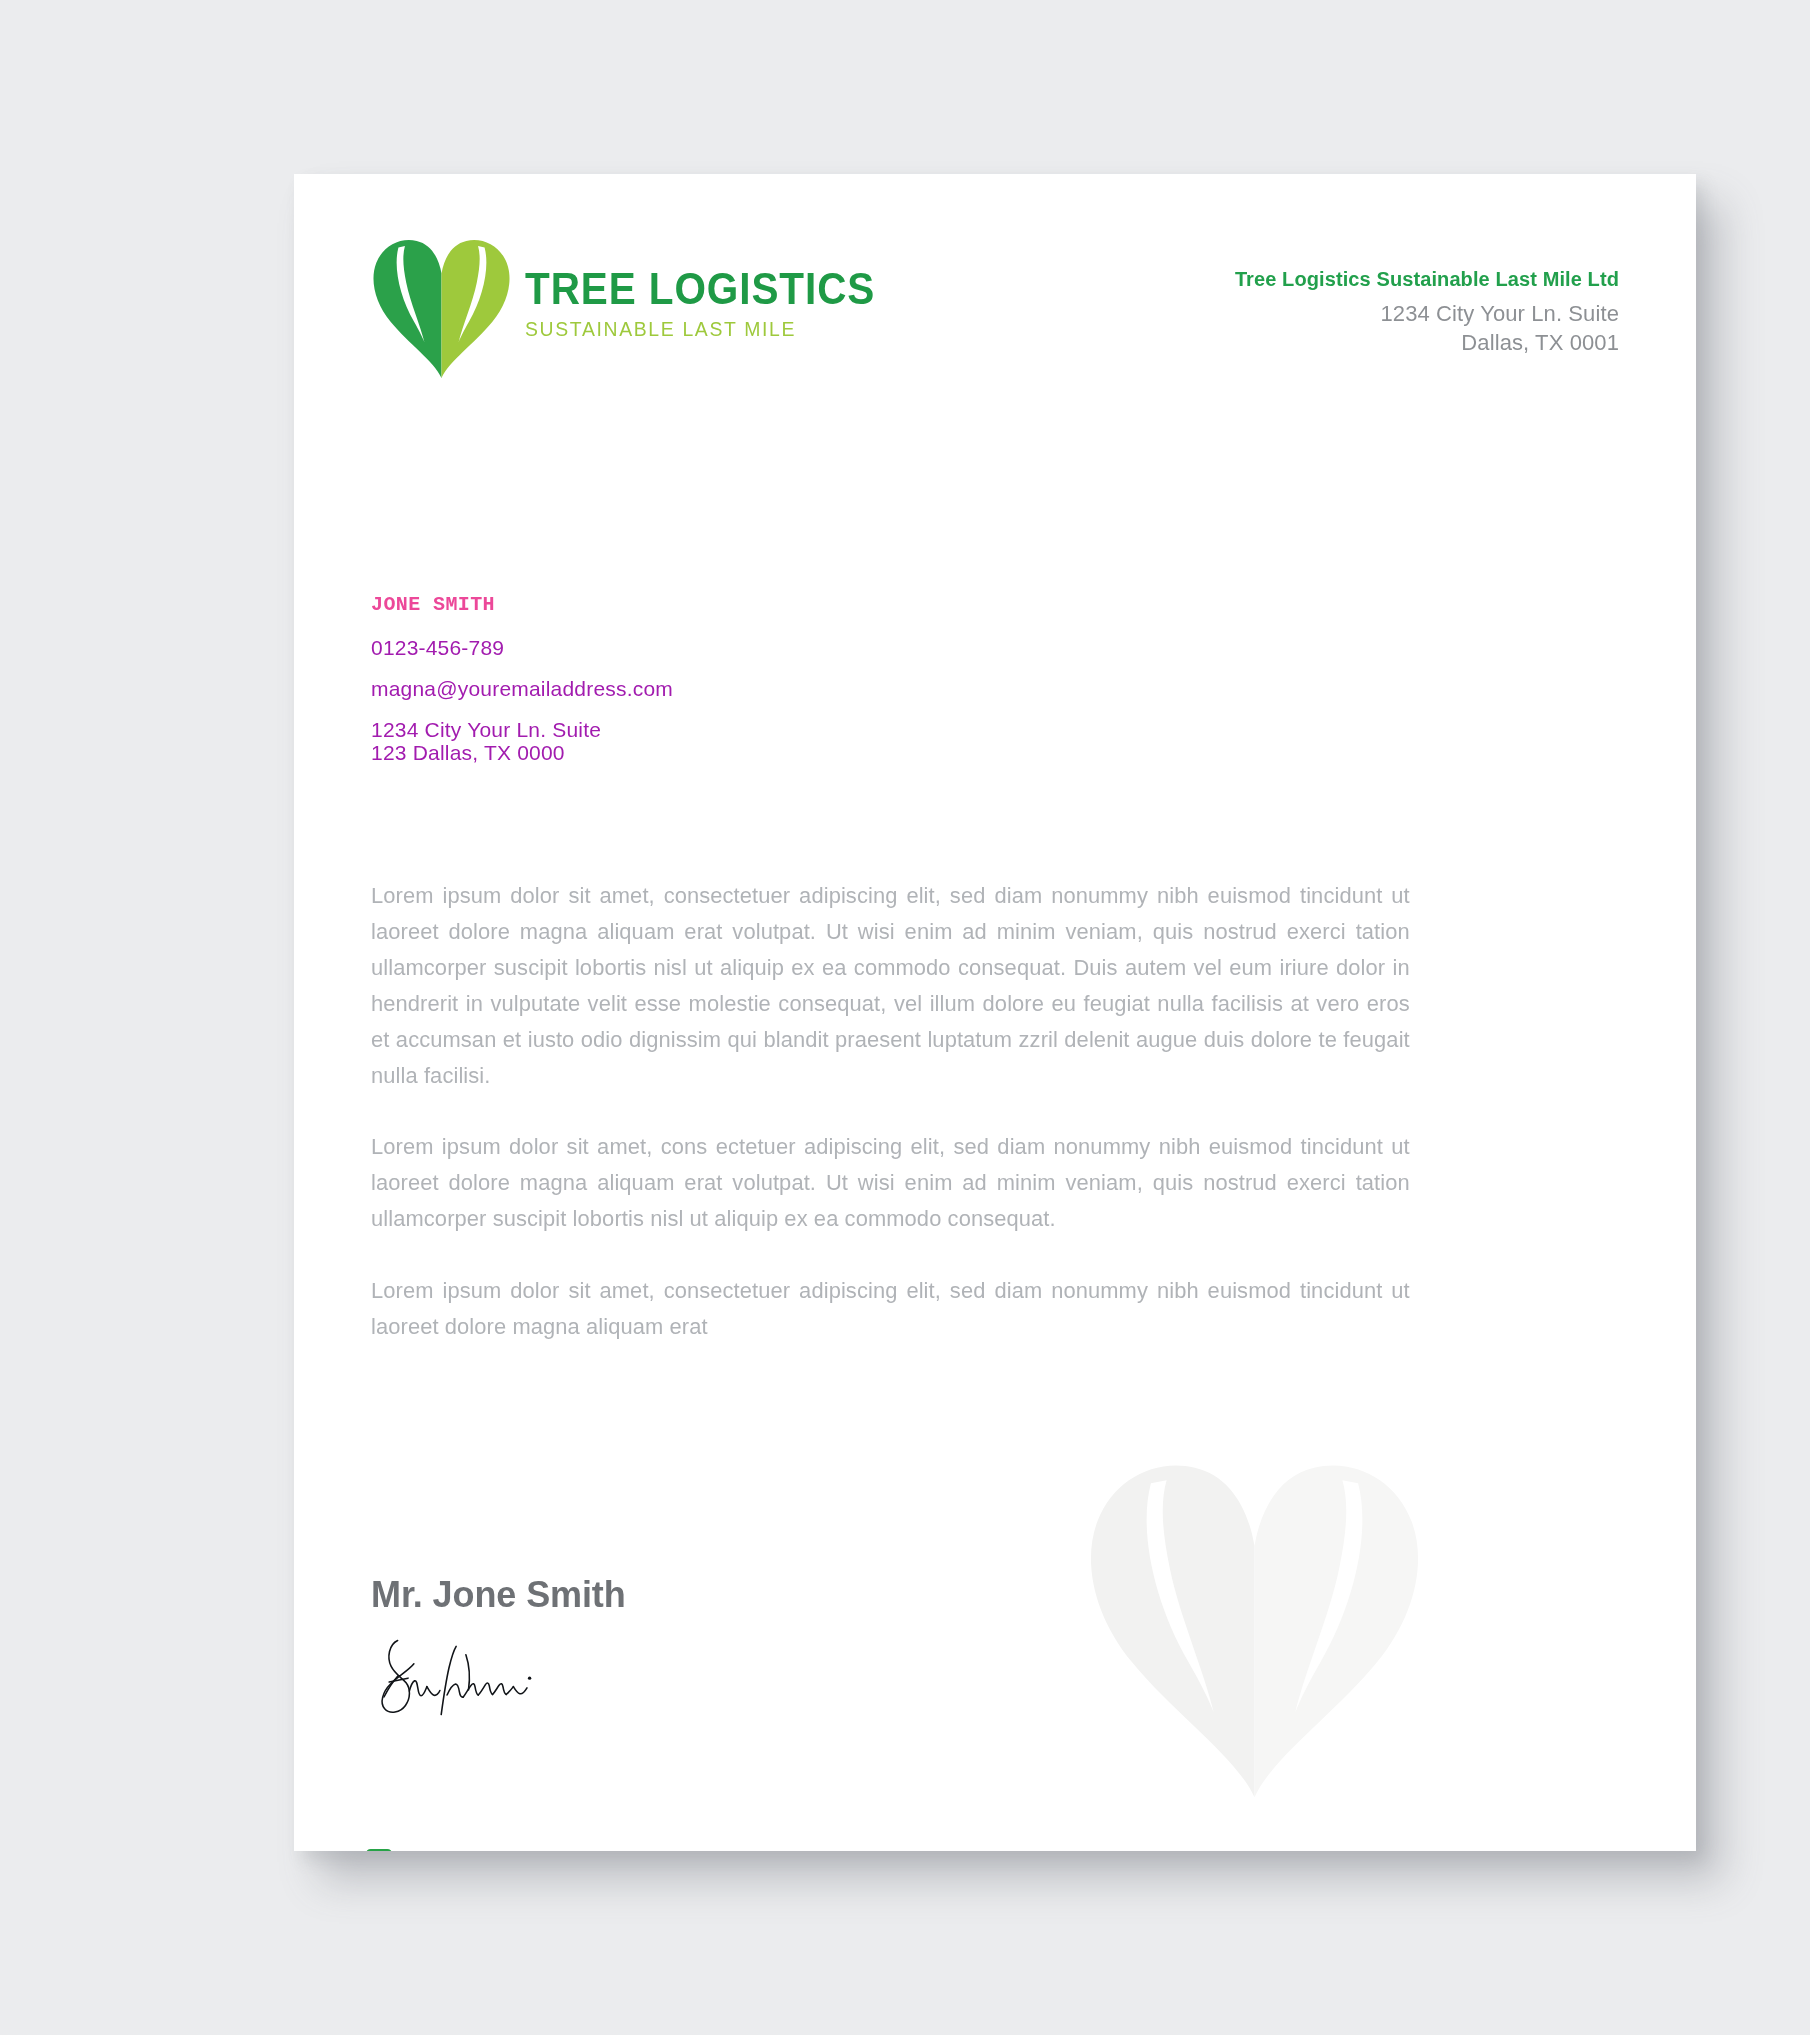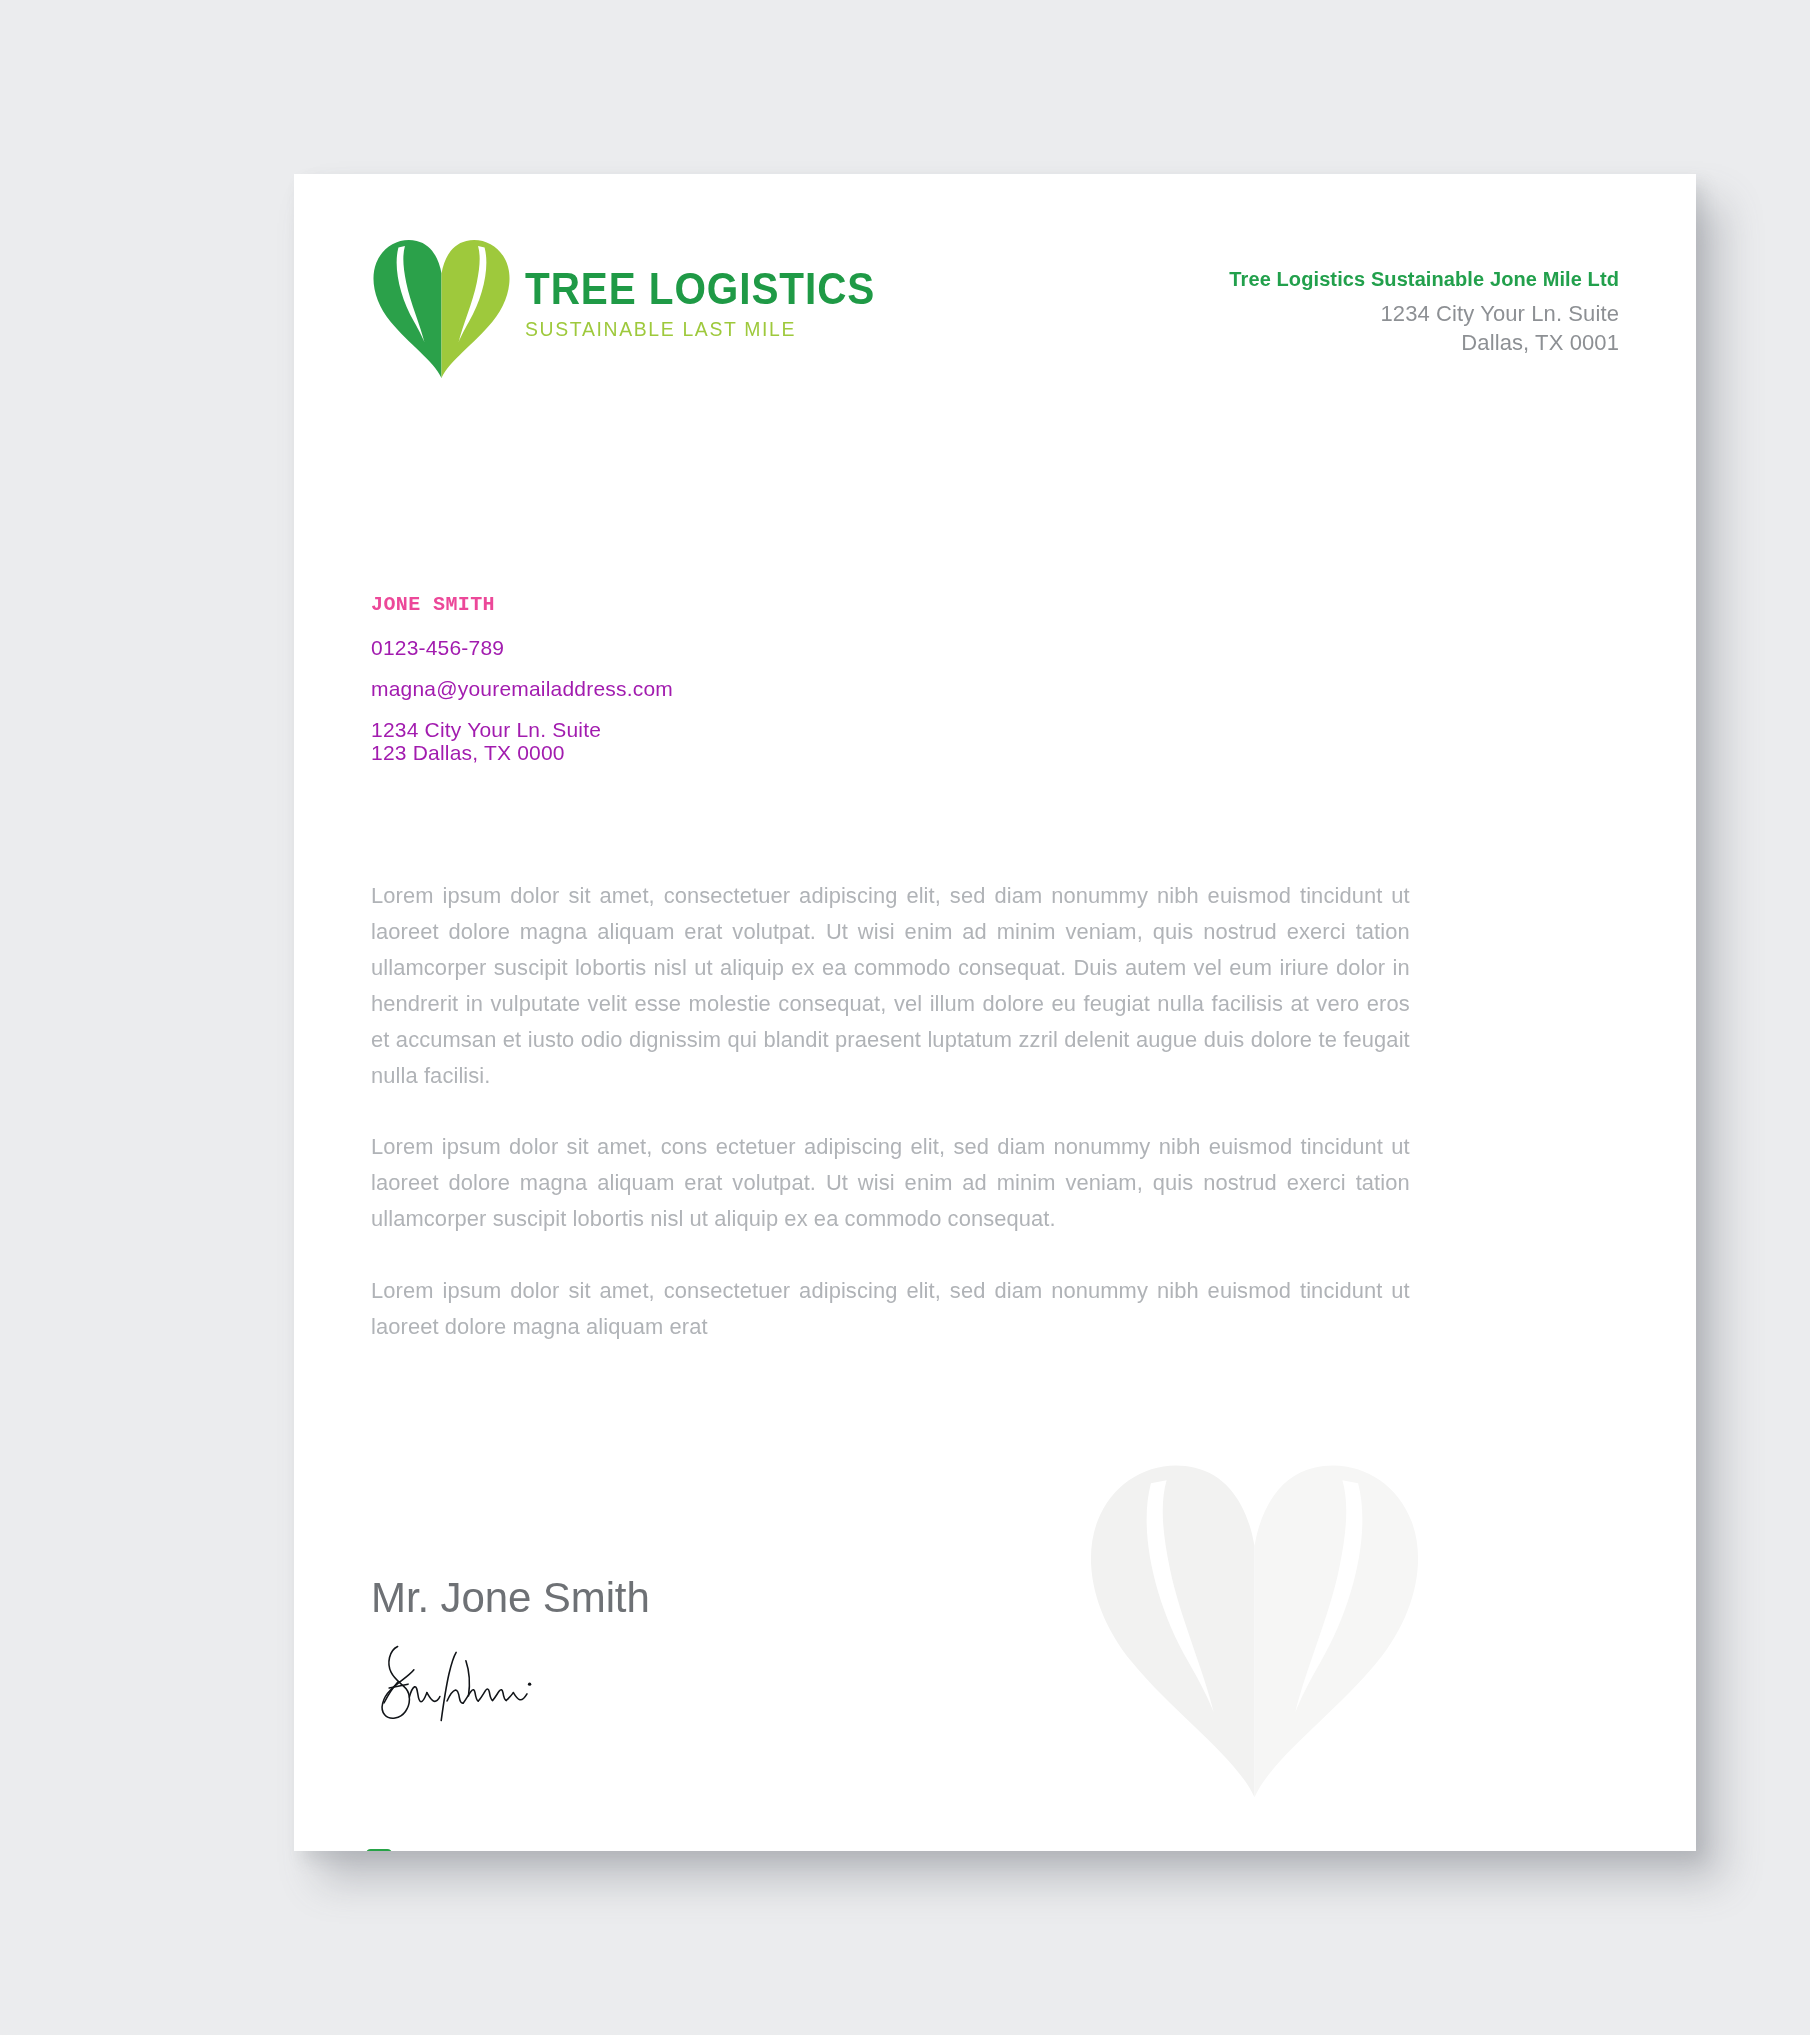--- a/index.html
+++ b/index.html
@@ -81,21 +81,21 @@
     text-align:justify; letter-spacing:0.1px;
     transform:scaleX(.995); transform-origin:left top;
   }
   #para-2 { margin-top:35px; }
   #para-3 { margin-top:36px; }
 
   
   #sign-block { position:absolute; left:77px; top:1403px; }
   #sign-name {
     font-family:"Liberation Sans", sans-serif;
-    font-weight:normal; font-size:42px; color:#6e7175;
+    font-weight:bold; font-size:36px; color:#6e7175;
     letter-spacing:-0.1px; line-height:1;
   }
   #signature-img { margin-top:22px; width:195px; height:85px; display:block; }
 
   
   #footer-contacts { position:absolute; left:72px; top:1667px; }
   .contact-row { display:flex; align-items:center; height:42px; }
   .contact-icon {
     width:26px; height:26px; border-radius:4.6px; background:#27a347;
     flex:0 0 auto; display:flex; align-items:center; justify-content:center;
@@ -128,21 +128,21 @@
           <path d="M42 22 C 34 52 44 98 66 136 C 74 150 79 160 82 168 C 76 142 60 106 54 76 C 49 52 48 34 52 20 Z" fill="#ffffff"></path>
           <path d="M174 22 C 182 52 172 98 150 136 C 142 150 137 160 134 168 C 140 142 156 106 162 76 C 167 52 168 34 164 20 Z" fill="#ffffff"></path>
         </svg>
         <div id="logo-text">
           <div id="brand-name">TREE LOGISTICS</div>
           <div id="brand-tagline">SUSTAINABLE LAST MILE</div>
         </div>
       </div>
 
       <div id="company-block">
-        <div id="company-name">Tree Logistics Sustainable Jone Mile Ltd</div>
+        <div id="company-name">Tree Logistics Sustainable Last Mile Ltd</div>
         <div class="company-addr" id="company-addr1">1234 City Your Ln. Suite</div>
         <div class="company-addr" id="company-addr2">Dallas, TX 0001</div>
       </div>
     </div>
 
     <div id="recipient">
       <div id="recipient-name">JONE SMITH</div>
       <div class="recipient-line" id="recipient-phone">0123-456-789</div>
       <div class="recipient-line" id="recipient-email">magna@youremailaddress.com</div>
       <div class="recipient-line" id="recipient-addr1">1234 City Your Ln. Suite</div>

